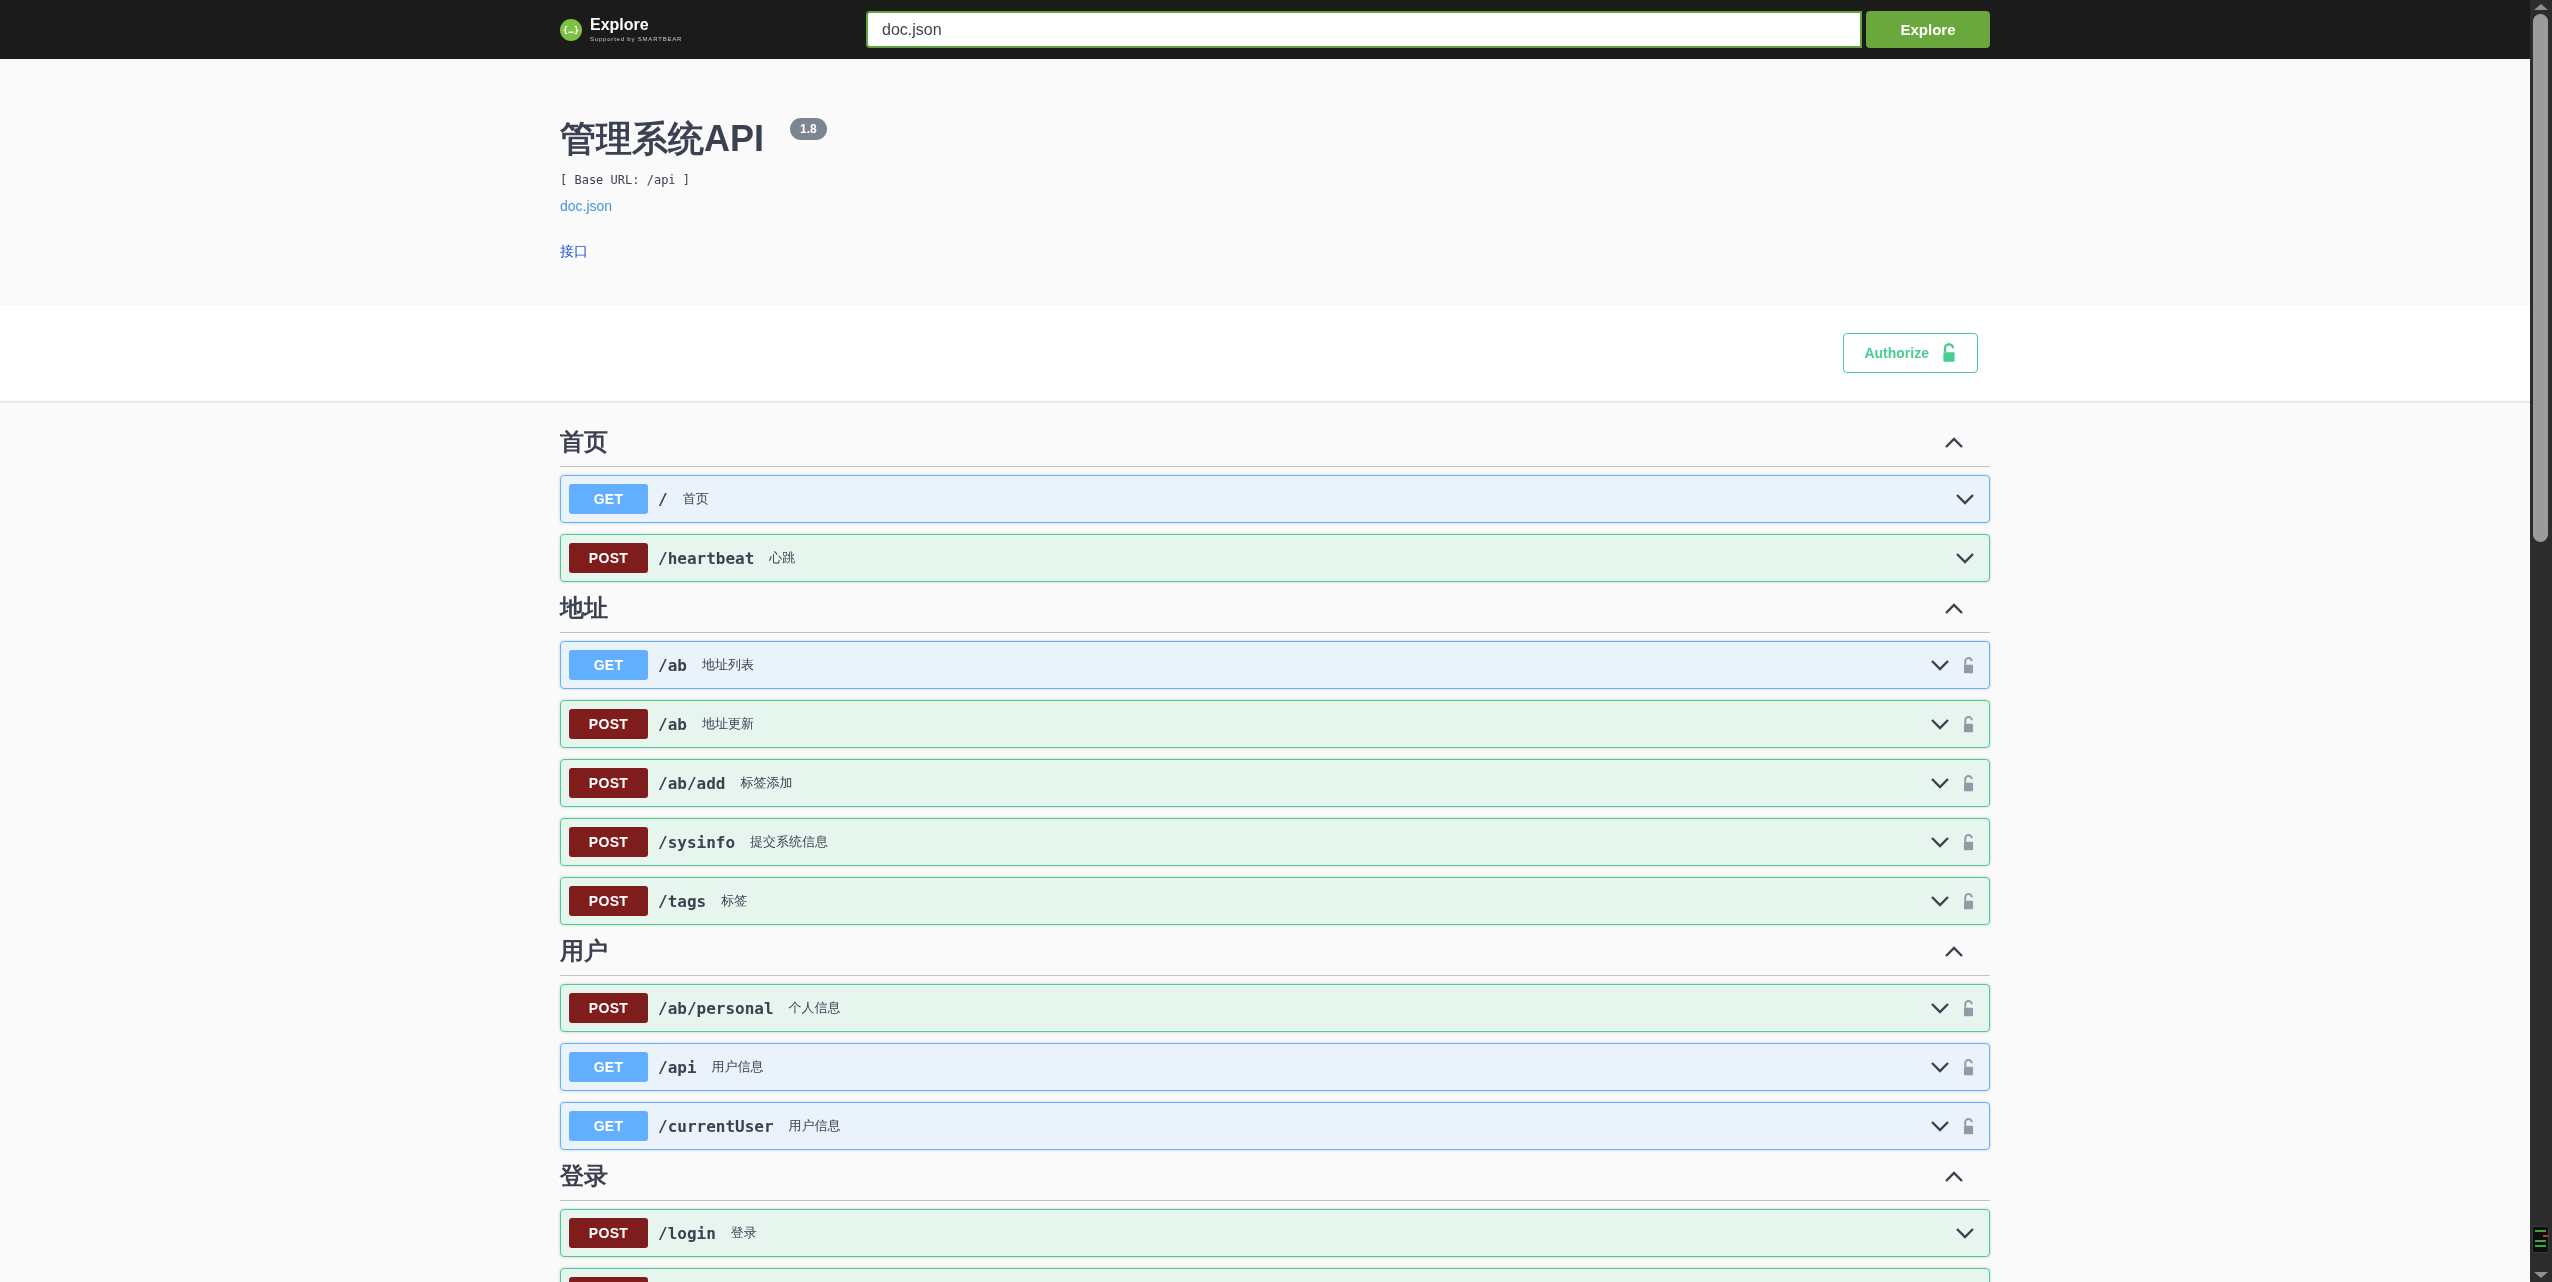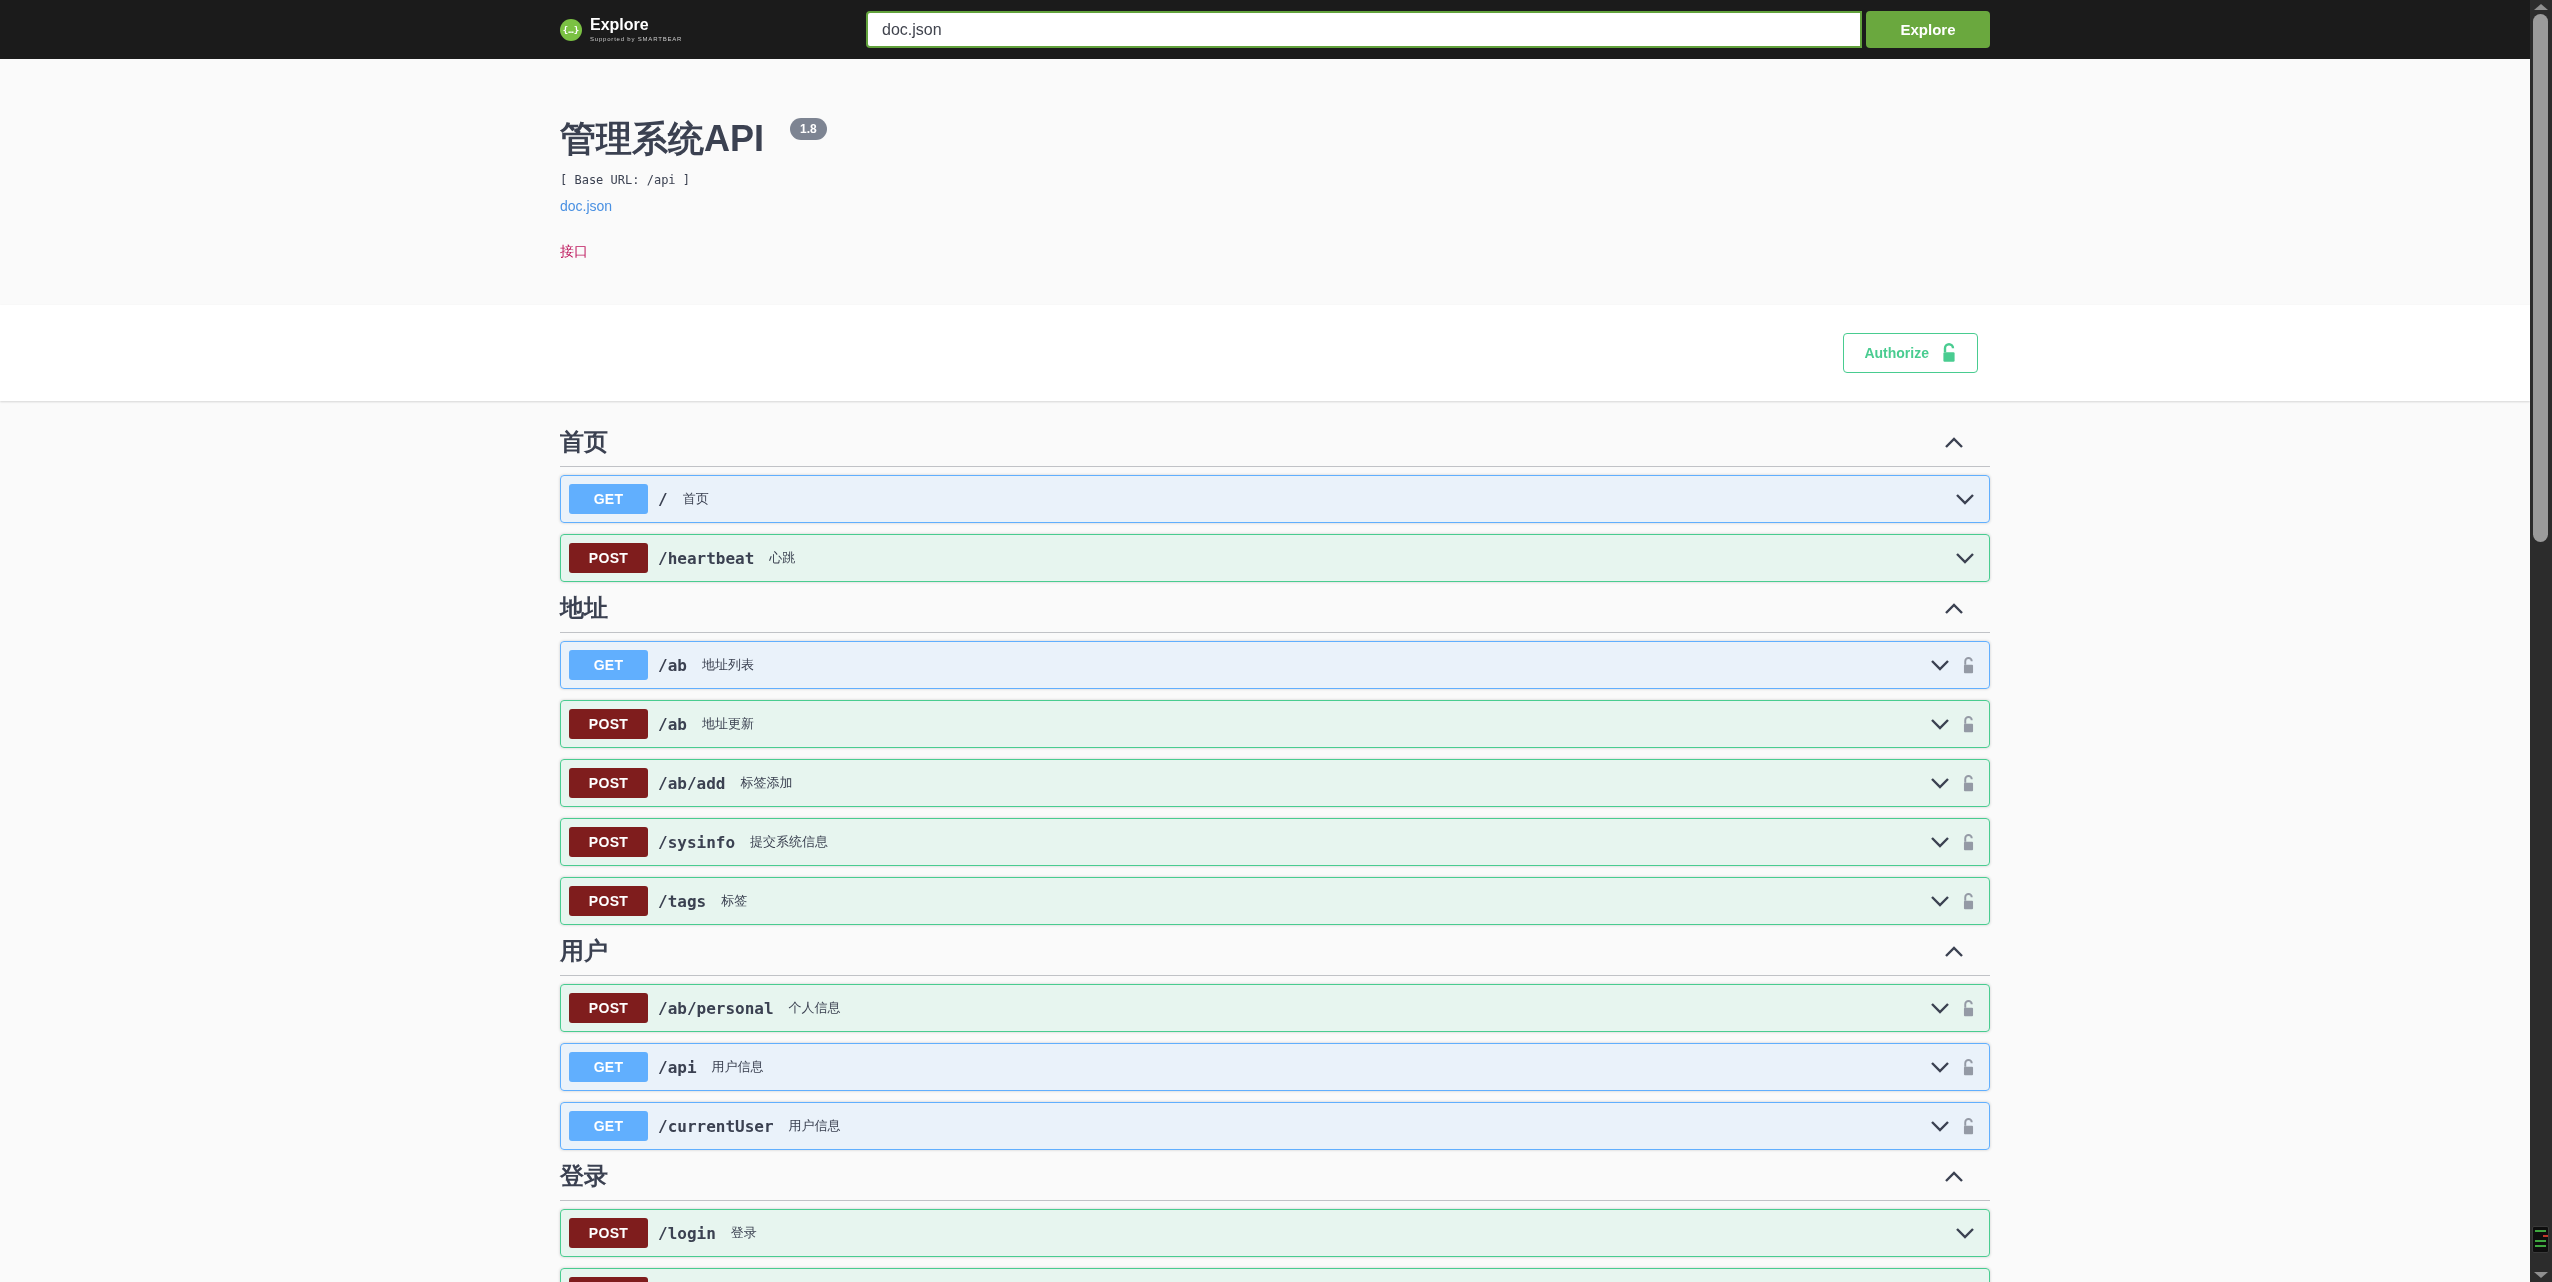--- a/index.html
+++ b/index.html
@@ -26,21 +26,21 @@
     font-family:"Liberation Sans",sans-serif; }
 
   
   .info-section { padding:56px 0 44px 0; background:#fafafa; }
   .wrap { width:1430px; margin:0 0 0 560px; }
   .api-title { font-size:36px; font-weight:bold; color:#3b4151; display:flex; align-items:flex-start; gap:26px; }
   .version-badge { background:#7d8492; color:#fff; font-size:12px; font-weight:bold;
     border-radius:57px; padding:4px 10px; margin-top:3px; }
   .base-url { font-family:"DejaVu Sans Mono",monospace; font-size:12px; color:#3b4151; margin-top:9px; }
   .spec-link { color:#4990e2; font-size:14px; margin-top:11px; display:inline-block; cursor:pointer; text-decoration:none; }
-  .api-desc { font-size:14px; color:#be185d; margin-top:28px; }
+  .api-desc { font-size:14px; color:#1d4ed8; margin-top:28px; }
 
   
   .scheme-container { background:#fff; height:96px; box-shadow:0 1px 2px 0 rgba(0,0,0,.15); display:flex; align-items:center; }
   .scheme-inner { width:1430px; margin:0 0 0 560px; display:flex; justify-content:flex-end; }
   .authorize-btn { display:flex; align-items:center; gap:12px; background:transparent;
     border:1px solid #49cc90; color:#49cc90; border-radius:4px; padding:8px 20px; margin-right:12px;
     font-size:14px; font-weight:bold; cursor:pointer; font-family:"Liberation Sans",sans-serif; }
   .authorize-btn svg { display:block; }
 
   

